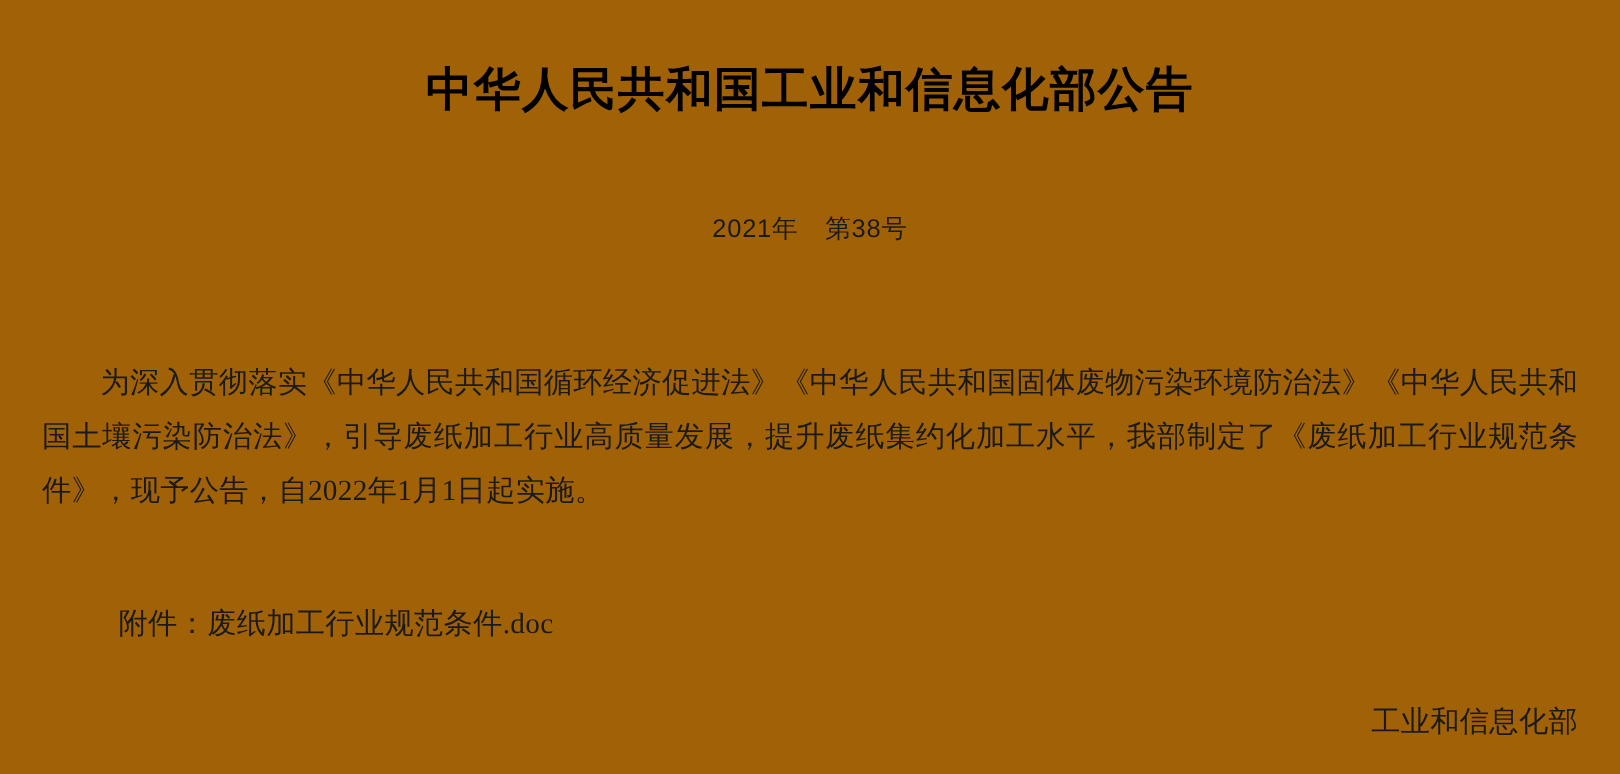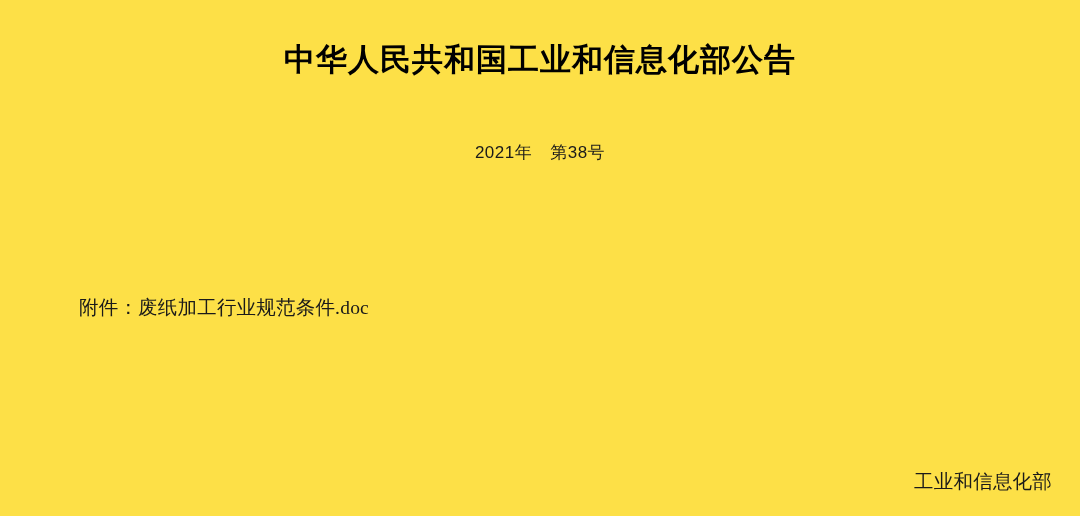--- a/index.html
+++ b/index.html
@@ -14,21 +14,21 @@
     color: #1a1a1a;
     position: relative;
     overflow: hidden;
   }
   .page {
     width: 1080px;
     height: 516px;
     box-sizing: border-box;
     padding: 0;
     position: relative;
-    background: #fde047;
+    background: #a16207;
   }
   .doc-title {
     text-align: center;
     font-family: "Liberation Sans", "DejaVu Sans", sans-serif;
     font-weight: bold;
     font-size: 31px;
     letter-spacing: 1px;
     color: #000000;
     margin: 0;
     padding-top: 40px;
@@ -95,20 +95,21 @@
 
 <div class="page">
 
   <h1 class="doc-title">中华人民共和国工业和信息化部公告</h1>
 
   <div class="doc-number">
     <span>2021年</span><span class="gap"></span><span>第38号</span>
   </div>
 
   <div class="body-block">
+    <p class="para">为深入贯彻落实《中华人民共和国循环经济促进法》《中华人民共和国固体废物污染环境防治法》《中华人民共和国土壤污染防治法》，引导废纸加工行业高质量发展，提升废纸集约化加工水平，我部制定了《废纸加工行业规范条件》，现予公告，自2022年1月1日起实施。</p>
 
     <p class="attachment">
       <span>附件：</span><span class="file-link">废纸加工行业规范条件.doc</span>
     </p>
   </div>
 
   <div class="signature">
     <span class="sig-line">工业和信息化部</span>
   </div>
 

